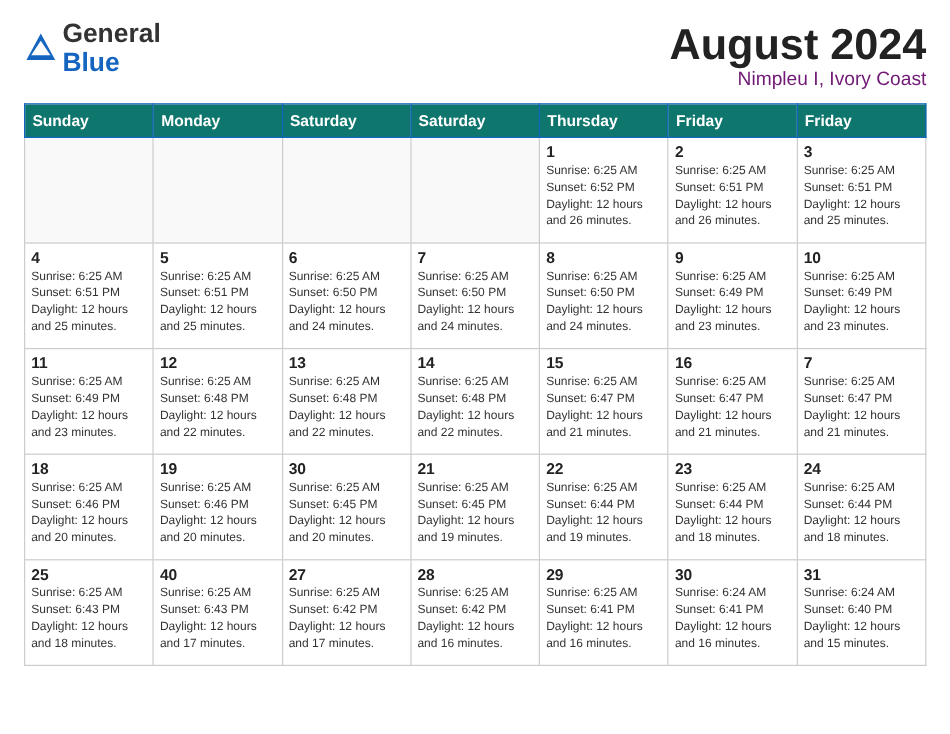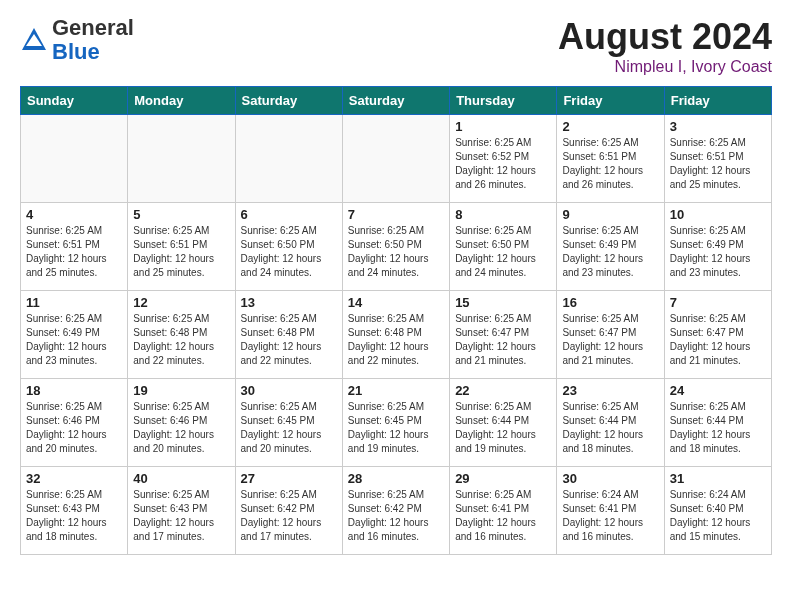--- a/index.html
+++ b/index.html
@@ -299,21 +299,21 @@
           <td>
             <span class="day-number">24</span>
             <div class="day-info" style="white-space: pre-line;">Sunrise: 6:25 AM
 Sunset: 6:44 PM
 Daylight: 12 hours
 and 18 minutes.</div>
           </td>
         </tr>
         <tr>
           <td>
-            <span class="day-number">32</span>
+            <span class="day-number">25</span>
             <div class="day-info" style="white-space: pre-line;">Sunrise: 6:25 AM
 Sunset: 6:43 PM
 Daylight: 12 hours
 and 18 minutes.</div>
           </td>
           <td>
             <span class="day-number">40</span>
             <div class="day-info" style="white-space: pre-line;">Sunrise: 6:25 AM
 Sunset: 6:43 PM
 Daylight: 12 hours

